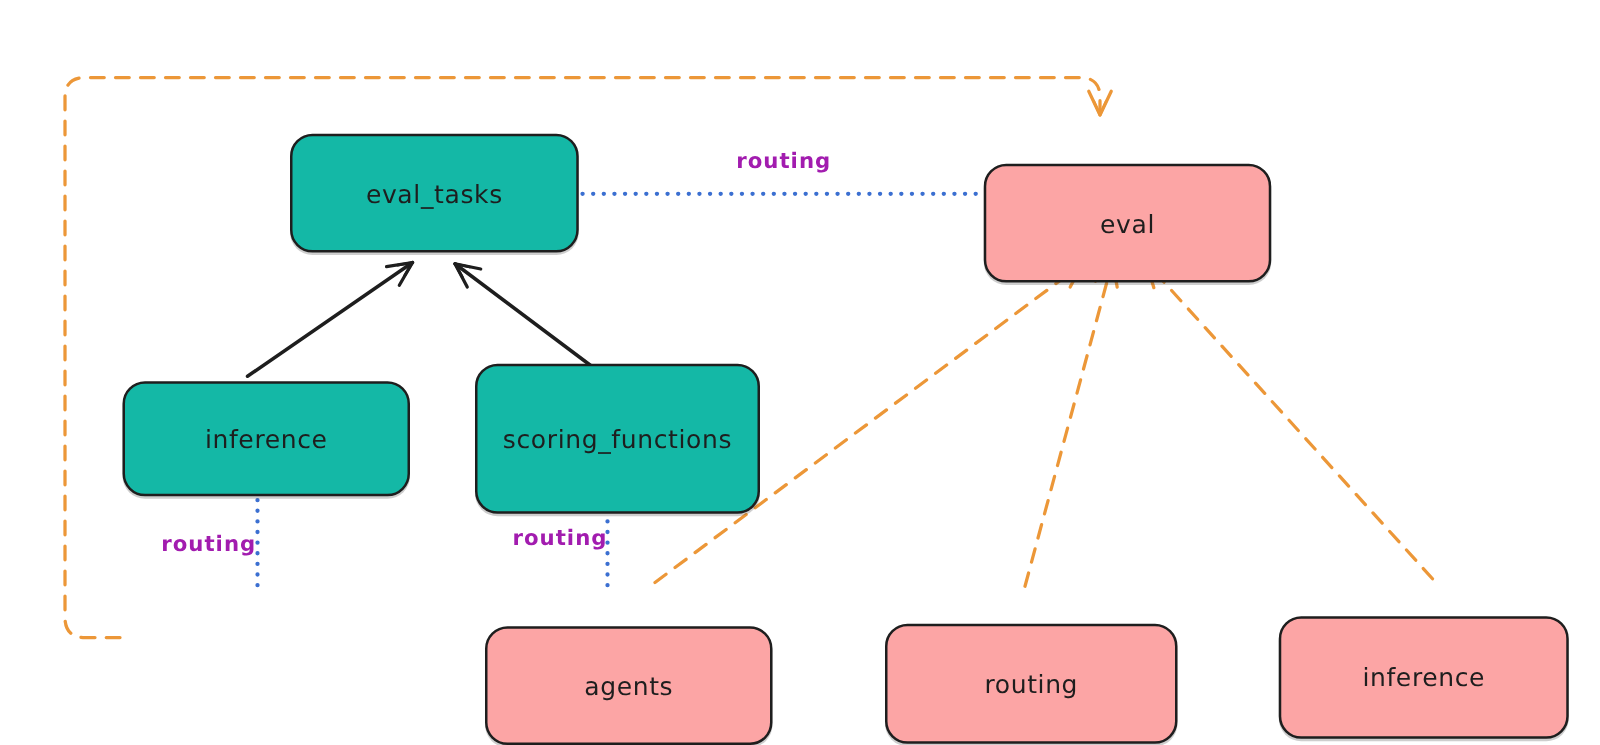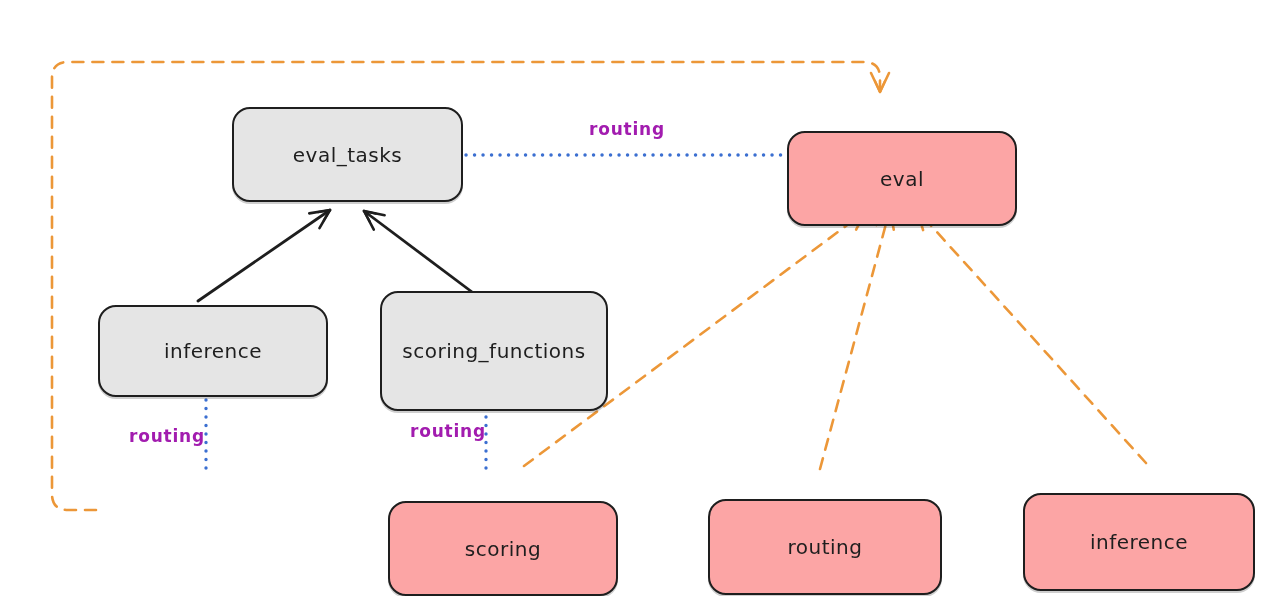--- a/index.html
+++ b/index.html
@@ -12,21 +12,21 @@
   }
   .edges-svg{position:absolute;left:0;top:0;width:1280px;height:596px;}
   .node{
     position:absolute;
     box-sizing:border-box;
     border:2.5px solid #1e1e1e;
     border-radius:18px;
     display:flex;align-items:center;justify-content:center;
     box-shadow:0 2px 0 rgba(60,60,60,.25);
   }
-  .node.blue{background:#e5e5e5;}
+  .node.blue{background:#14b8a6;}
   .node.green{background:#fca5a5;margin-top:28px;}
   .node-label{
     color:#1e1e1e;
     font-size:20px;
     letter-spacing:.5px;
     white-space:nowrap;
   }
   .routing-label{
     position:absolute;
     color:#a21caf;
@@ -79,21 +79,21 @@
   <div class="node blue" style="left:98px;top:305px;width:230px;height:92px">
     <span class="node-label">inference</span>
   </div>
 
   <div class="node blue" style="left:380px;top:291px;width:228px;height:120px">
     <span class="node-label">scoring_functions</span>
   </div>
 
 
   <div class="node green" style="left:388px;top:473px;width:230px;height:95px">
-    <span class="node-label">scoring</span>
+    <span class="node-label">agents</span>
   </div>
 
   <div class="node green" style="left:708px;top:471px;width:234px;height:96px">
     <span class="node-label">routing</span>
   </div>
 
   <div class="node green" style="left:1023px;top:465px;width:232px;height:98px">
     <span class="node-label">inference</span>
   </div>
 

